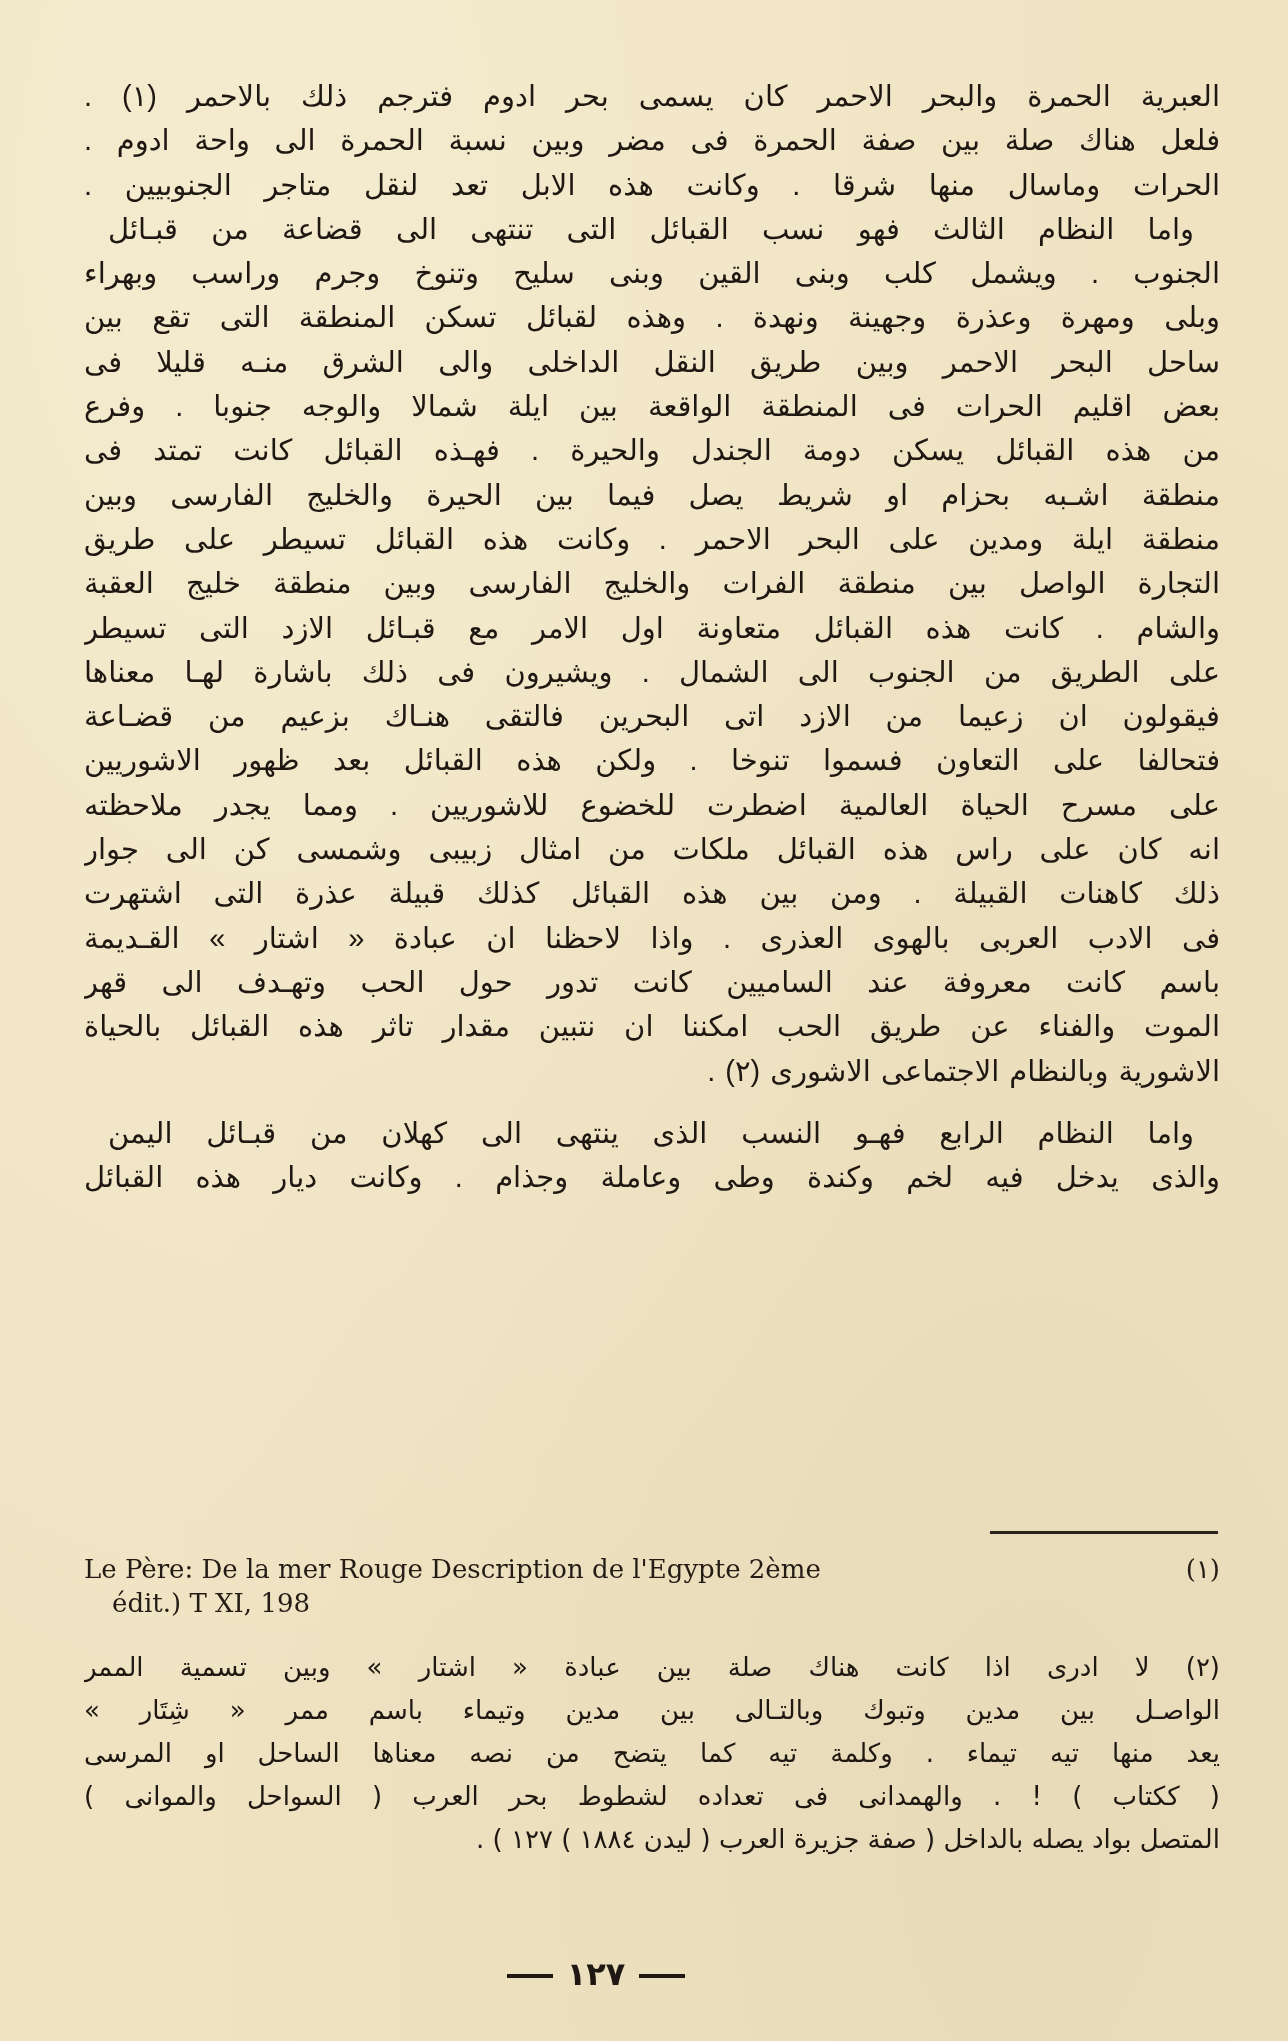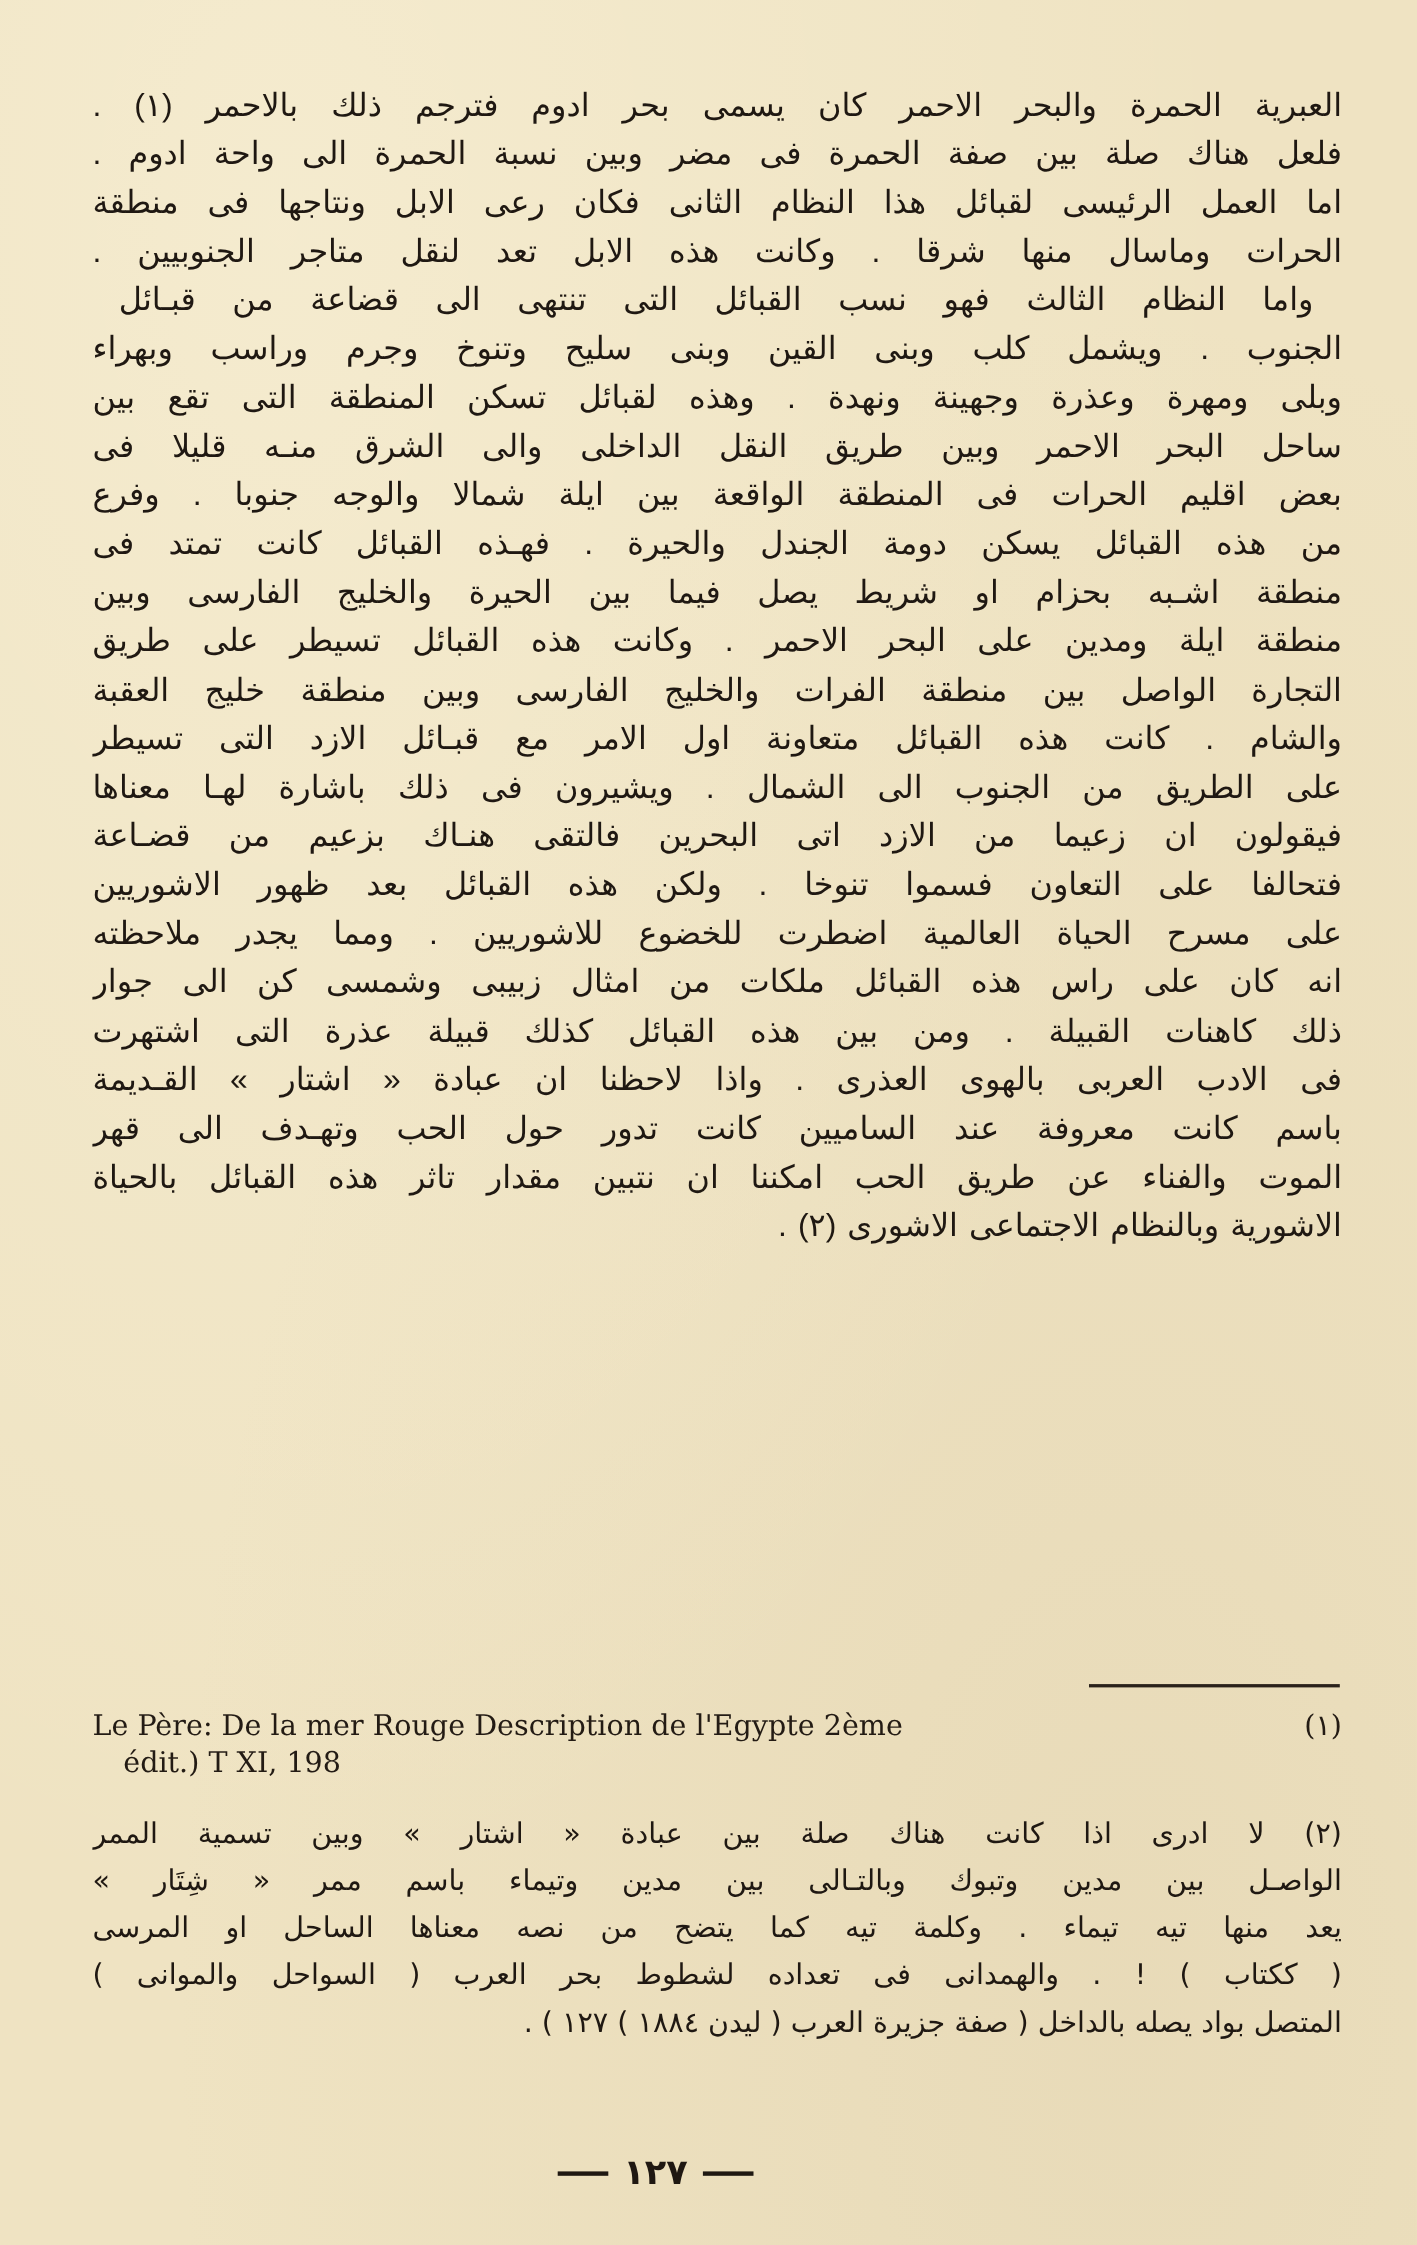--- a/index.html
+++ b/index.html
@@ -113,21 +113,20 @@
 </style>
 </head>
 <body>
 
 <div class="page">
   <div class="body-text">
 
     <div>
       <span class="line">العبرية الحمرة والبحر الاحمر كان يسمى بحر ادوم فترجم ذلك بالاحمر (١) .</span>
       <span class="line">فلعل هناك صلة بين صفة الحمرة فى مضر وبين نسبة الحمرة الى واحة ادوم .</span>
-      <span class="line">اما العمل الرئيسى لقبائل هذا النظام الثانى فكان رعى الابل ونتاجها فى منطقة</span>
       <span class="line">الحرات وماسال منها شرقا . وكانت هذه الابل تعد لنقل متاجر الجنوبيين .</span>
     </div>
 
     <div>
       <span class="line indent">واما النظام الثالث فهو نسب القبائل التى تنتهى الى قضاعة من قبـائل</span>
       <span class="line">الجنوب . ويشمل كلب وبنى القين وبنى سليح وتنوخ وجرم وراسب وبهراء</span>
       <span class="line">وبلى ومهرة وعذرة وجهينة ونهدة . وهذه لقبائل تسكن المنطقة التى تقع بين</span>
       <span class="line">ساحل البحر الاحمر وبين طريق النقل الداخلى والى الشرق منـه قليلا فى</span>
       <span class="line">بعض اقليم الحرات فى المنطقة الواقعة بين ايلة شمالا والوجه جنوبا . وفرع</span>
       <span class="line">من هذه القبائل يسكن دومة الجندل والحيرة . فهـذه القبائل كانت تمتد فى</span>
@@ -142,20 +141,24 @@
       <span class="line">انه كان على راس هذه القبائل ملكات من امثال زبيبى وشمسى كن الى جوار</span>
       <span class="line">ذلك كاهنات القبيلة . ومن بين هذه القبائل كذلك قبيلة عذرة التى اشتهرت</span>
       <span class="line">فى الادب العربى بالهوى العذرى . واذا لاحظنا ان عبادة « اشتار » القـديمة</span>
       <span class="line">باسم كانت معروفة عند الساميين كانت تدور حول الحب وتهـدف الى قهر</span>
       <span class="line">الموت والفناء عن طريق الحب امكننا ان نتبين مقدار تاثر هذه القبائل بالحياة</span>
       <span class="line last-line">الاشورية وبالنظام الاجتماعى الاشورى (٢) .</span>
     </div>
 
     <div class="para-break"></div>
 
+    <div>
+      <span class="line indent">واما النظام الرابع فهـو النسب الذى ينتهى الى كهلان من قبـائل اليمن</span>
+      <span class="line">والذى يدخل فيه لخم وكندة وطى وعاملة وجذام . وكانت ديار هذه القبائل</span>
+    </div>
 
   </div>
 </div>
 
 <div class="footnote-rule"></div>
 
 <div class="footnotes">
   <div class="fn-latin">
     <div>
       <span class="num">(١)</span>

